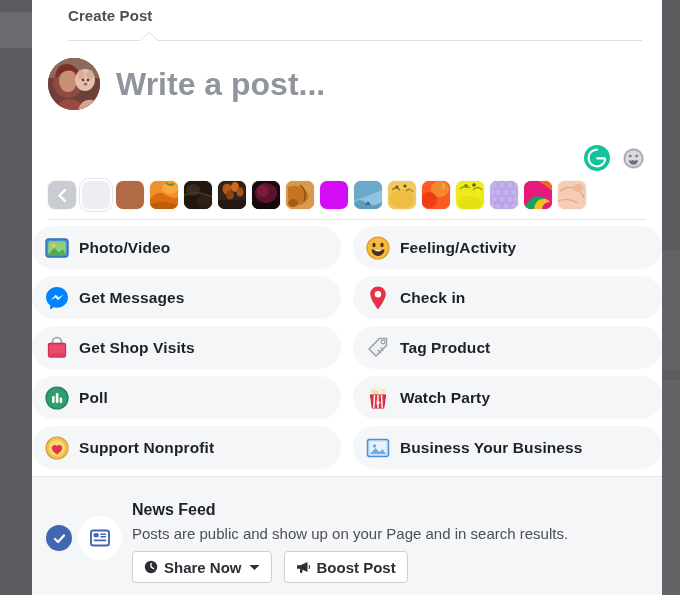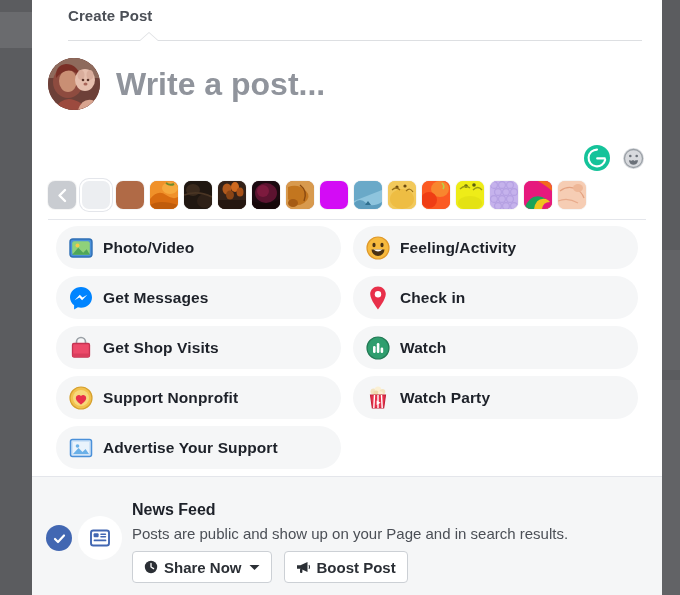--- a/index.html
+++ b/index.html
@@ -74,21 +74,21 @@
   .swatch.nav{background:#c9ccd1;display:flex;align-items:center;justify-content:center;}
   .swatch.nav svg{display:block;}
   .swatch.plain{background:#eceef1;box-shadow:0 0 0 2px #ffffff, 0 0 0 3px #e4e6eb;}
 
   .swatch-divider{
     position:absolute;left:16px;right:16px;top:219px;height:1px;background:#e4e6eb;
   }
 
   
   .actions{
-    position:relative;margin-top:11px;padding:0 24px;
+    position:relative;margin-top:11px;padding:0 0;
     display:grid;grid-template-columns:1fr 1fr;column-gap:12px;row-gap:7px;
   }
   .action{
     height:43px;border-radius:22px;background:#f5f6f7;
     display:flex;align-items:center;padding-left:12px;cursor:pointer;
   }
   .action .ico{width:26px;height:26px;flex:0 0 auto;margin-right:9px;}
   .action .ico svg{display:block;width:26px;height:26px;}
   .action .lbl{font-size:15.5px;font-weight:bold;color:#1d2129;letter-spacing:.1px;}
 
@@ -370,42 +370,41 @@
       <span class="ico">
         <svg viewBox="0 0 26 26" xmlns="http://www.w3.org/2000/svg">
           <path d="M8.5 8.5v-1.5a4.5 4.5 0 0 1 9 0v1.5" fill="none" stroke="#9aa0a6" stroke-width="1.7"></path>
           <rect x="4.5" y="8.5" width="17" height="13.5" rx="1.4" fill="#ec4a6a" stroke="#c53352" stroke-width="1.3"></rect>
           <rect x="4.5" y="18.5" width="17" height="3.5" fill="#d93e5d"></rect>
         </svg>
       </span>
       <span class="lbl">Get Shop Visits</span>
     </div>
 
+    <div class="action">
+      <span class="ico">
+        <svg viewBox="0 0 26 26" xmlns="http://www.w3.org/2000/svg">
+          <path d="M14.5 3.5h7v7L11 21 4 14z" fill="#eef0f2" stroke="#9aa0a6" stroke-width="1.5" stroke-linejoin="round"></path>
+          <circle cx="18" cy="7" r="1.8" fill="#ffffff" stroke="#9aa0a6" stroke-width="1.3"></circle>
+          <path d="M13 15l3 3M15.5 12.5l3 3" stroke="#9aa0a6" stroke-width="1.2"></path>
+        </svg>
+      </span>
+      <span class="lbl">Tag Product</span>
+    </div>
 
     <div class="action">
       <span class="ico">
         <svg viewBox="0 0 26 26" xmlns="http://www.w3.org/2000/svg">
           <circle cx="13" cy="13" r="11" fill="#2f9e6e" stroke="#227a55" stroke-width="1.2"></circle>
           <rect x="8" y="11" width="2.6" height="7" rx="1.2" fill="#ffffff"></rect>
           <rect x="11.8" y="8" width="2.6" height="10" rx="1.2" fill="#ffffff"></rect>
           <rect x="15.6" y="12.5" width="2.6" height="5.5" rx="1.2" fill="#ffffff"></rect>
         </svg>
       </span>
-      <span class="lbl">Watch</span>
-    </div>
-
-    <div class="action">
-      <span class="ico">
-        <svg viewBox="0 0 26 26" xmlns="http://www.w3.org/2000/svg">
-          <circle cx="13" cy="13" r="11" fill="#f2c14e" stroke="#d6a02e" stroke-width="1.2"></circle>
-          <circle cx="13" cy="13" r="8" fill="#f7d97c"></circle>
-          <path d="M13 19.5s-5.2-3.4-5.2-6.6a3 3 0 0 1 5.2-2 3 3 0 0 1 5.2 2c0 3.2-5.2 6.6-5.2 6.6z" fill="#e8304a"></path>
-        </svg>
-      </span>
-      <span class="lbl">Support Nonprofit</span>
+      <span class="lbl">Poll</span>
     </div>
 
     <div class="action">
       <span class="ico">
         <svg viewBox="0 0 26 26" xmlns="http://www.w3.org/2000/svg">
           <circle cx="8.5" cy="6.5" r="3" fill="#f3e3c0"></circle>
           <circle cx="13" cy="4.8" r="3.2" fill="#fbf0d4"></circle>
           <circle cx="17.5" cy="6.8" r="2.8" fill="#f3e3c0"></circle>
           <circle cx="11" cy="8.2" r="2.6" fill="#efd9ad"></circle>
           <circle cx="15.5" cy="8.6" r="2.4" fill="#fbf0d4"></circle>
@@ -413,27 +412,38 @@
           <path d="M9.5 10l-.7 13M13 10v13M16.5 10l.7 13" stroke="#ffffff" stroke-width="1.4"></path>
           <path d="M11.6 15.4l4 2.3-4 2.3z" fill="#ffffff"></path>
         </svg>
       </span>
       <span class="lbl">Watch Party</span>
     </div>
 
     <div class="action">
       <span class="ico">
         <svg viewBox="0 0 26 26" xmlns="http://www.w3.org/2000/svg">
+          <circle cx="13" cy="13" r="11" fill="#f2c14e" stroke="#d6a02e" stroke-width="1.2"></circle>
+          <circle cx="13" cy="13" r="8" fill="#f7d97c"></circle>
+          <path d="M13 19.5s-5.2-3.4-5.2-6.6a3 3 0 0 1 5.2-2 3 3 0 0 1 5.2 2c0 3.2-5.2 6.6-5.2 6.6z" fill="#e8304a"></path>
+        </svg>
+      </span>
+      <span class="lbl">Support Nonprofit</span>
+    </div>
+
+    <div class="action">
+      <span class="ico">
+        <svg viewBox="0 0 26 26" xmlns="http://www.w3.org/2000/svg">
           <rect x="2.5" y="4.5" width="21" height="17" rx="2" fill="#cfe3f7" stroke="#4a90d9" stroke-width="1.5"></rect>
           <rect x="5" y="7" width="16" height="12" fill="#eaf3fc"></rect>
           <circle cx="9.5" cy="11" r="1.8" fill="#6ab0e8"></circle>
           <path d="M5 19 l5.5 -6 l4 4 l3 -3 l3.5 5z" fill="#6ab0e8"></path>
         </svg>
       </span>
-      <span class="lbl">Advertise Your Support</span>
+      <span class="lbl">Business Your Business</span>
     </div>
   </div>
 
   <div class="footer">
     <div class="check">
       <svg width="15" height="15" viewBox="0 0 15 15" xmlns="http://www.w3.org/2000/svg">
         <path d="M3 8 L6 11 L12 4.5" fill="none" stroke="#ffffff" stroke-width="2.2" stroke-linecap="round" stroke-linejoin="round"></path>
       </svg>
     </div>
     <div class="feed-circle">

